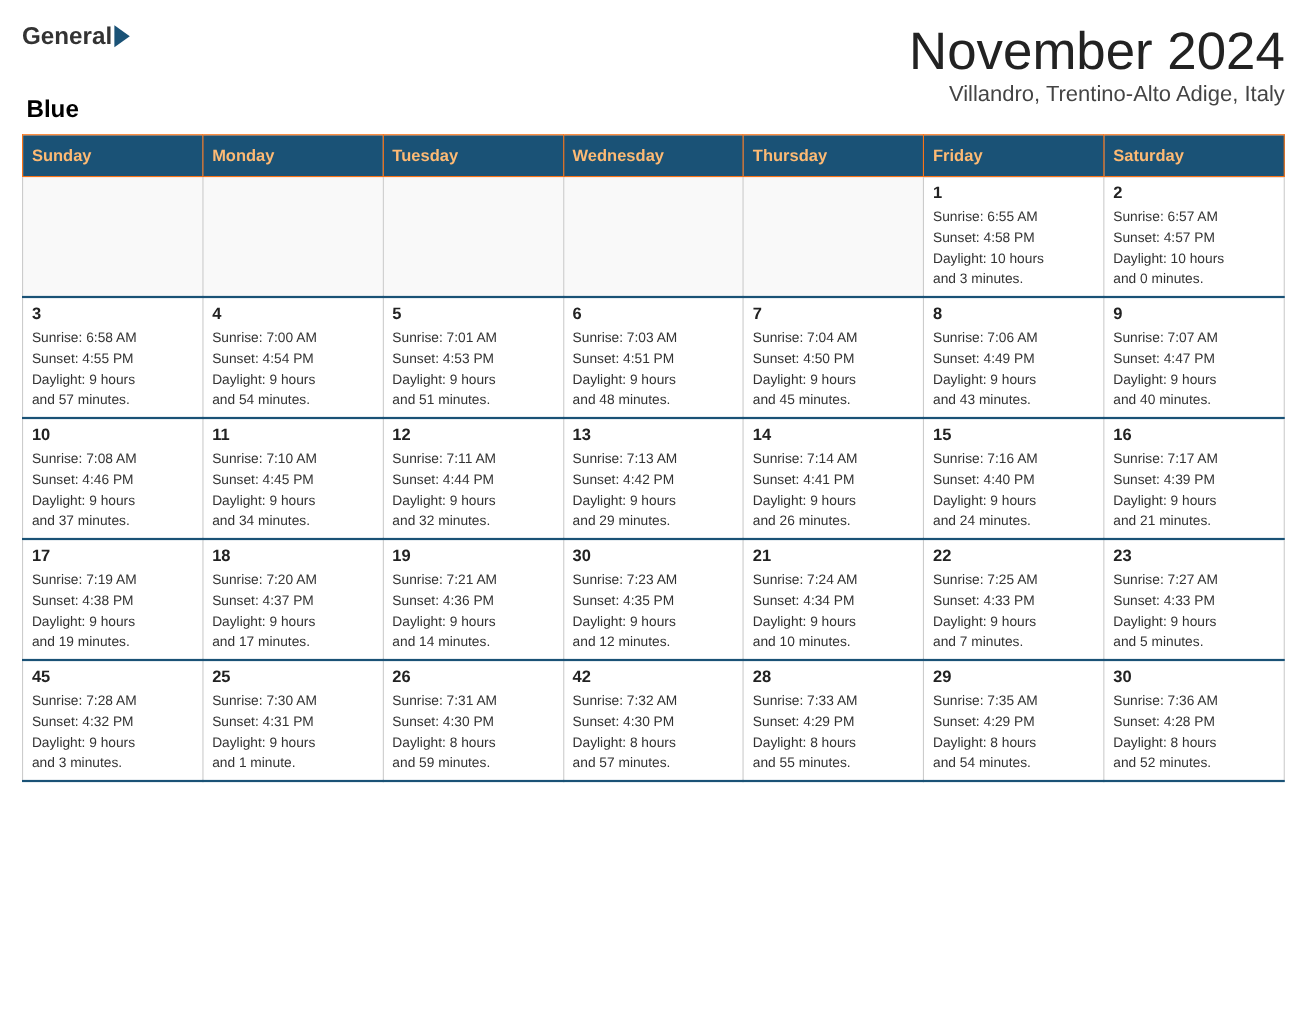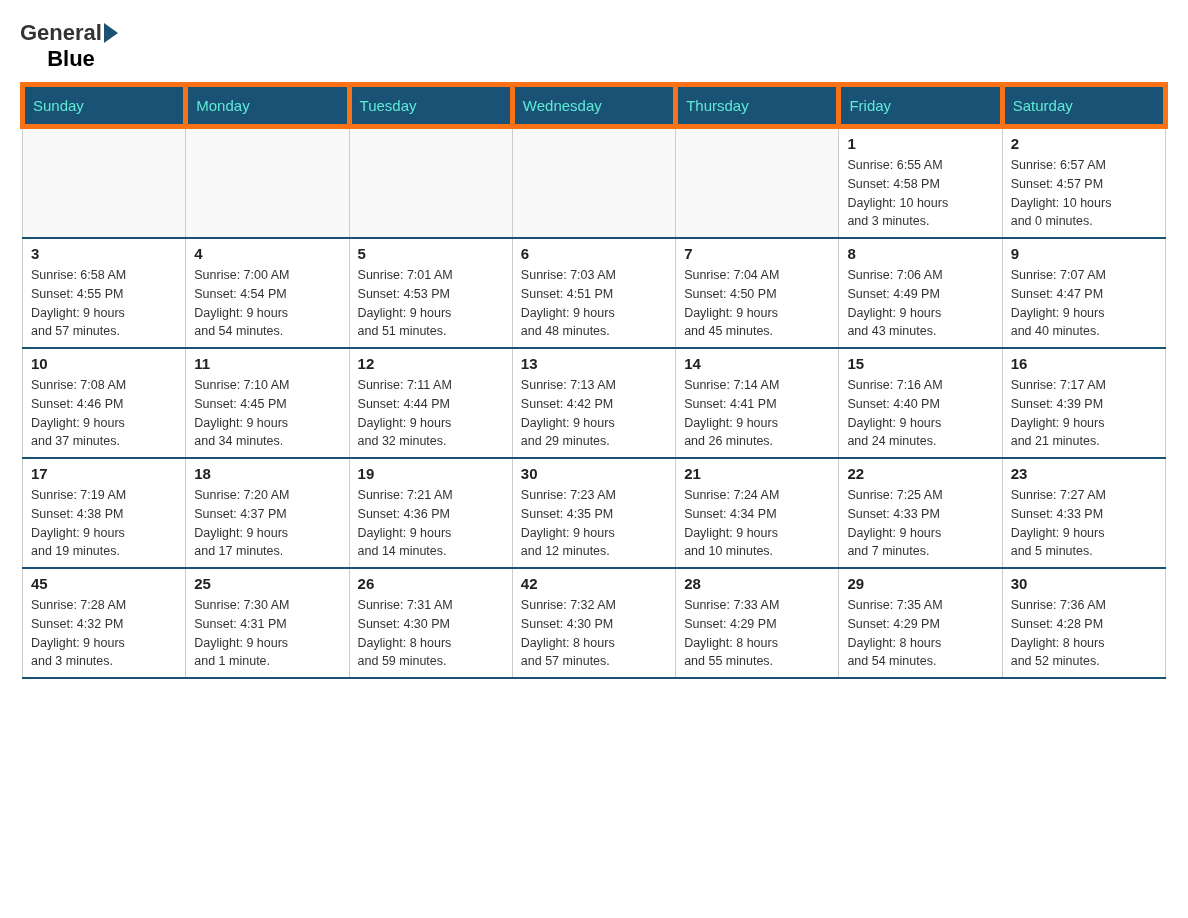--- a/index.html
+++ b/index.html
@@ -12,21 +12,22 @@
     }
     .header {
       display: flex;
       justify-content: space-between;
       align-items: flex-start;
       margin-bottom: 10px;
     }
     .logo {
       display: flex;
       flex-direction: column;
-      align-items: center;
+      align-items: flex-start;
+      gap: 40px;
     }
     .logo-top {
       display: flex;
       align-items: center;
     }
     .logo-general {
       font-size: 22px;
       font-weight: bold;
       color: #333;
     }
@@ -56,26 +57,26 @@
       font-size: 20px;
       color: #444;
     }
     table {
       width: 100%;
       border-collapse: collapse;
       margin-top: 10px;
     }
     thead tr th {
       background-color: #1a5276;
-      color: #5eead4;
+      color: #fdba74;
       padding: 10px 8px;
       font-size: 15px;
-      font-weight: normal;
+      font-weight: bold;
       text-align: left;
-      border: 5px solid #f97316;
+      border: 1px solid #f97316;
     }
     tbody tr td {
       vertical-align: top;
       padding: 6px 8px;
       border: 1px solid #ccc;
       font-size: 13px;
       color: #333;
       min-height: 90px;
       width: 14.28%;
     }
@@ -103,20 +104,24 @@
 <body>
 
 <div class="header">
   <div class="logo">
     <div class="logo-top">
       <span class="logo-general">General</span>
       <div class="logo-arrow"></div>
     </div>
     <span class="logo-blue">Blue</span>
   </div>
+  <div class="title-block">
+    <div class="month-title">November 2024</div>
+    <div class="subtitle">Villandro, Trentino-Alto Adige, Italy</div>
+  </div>
 </div>
 
 <table>
   <thead>
     <tr>
     <th>Sunday</th>
         <th>Monday</th>
         <th>Tuesday</th>
         <th>Wednesday</th>
         <th>Thursday</th>

